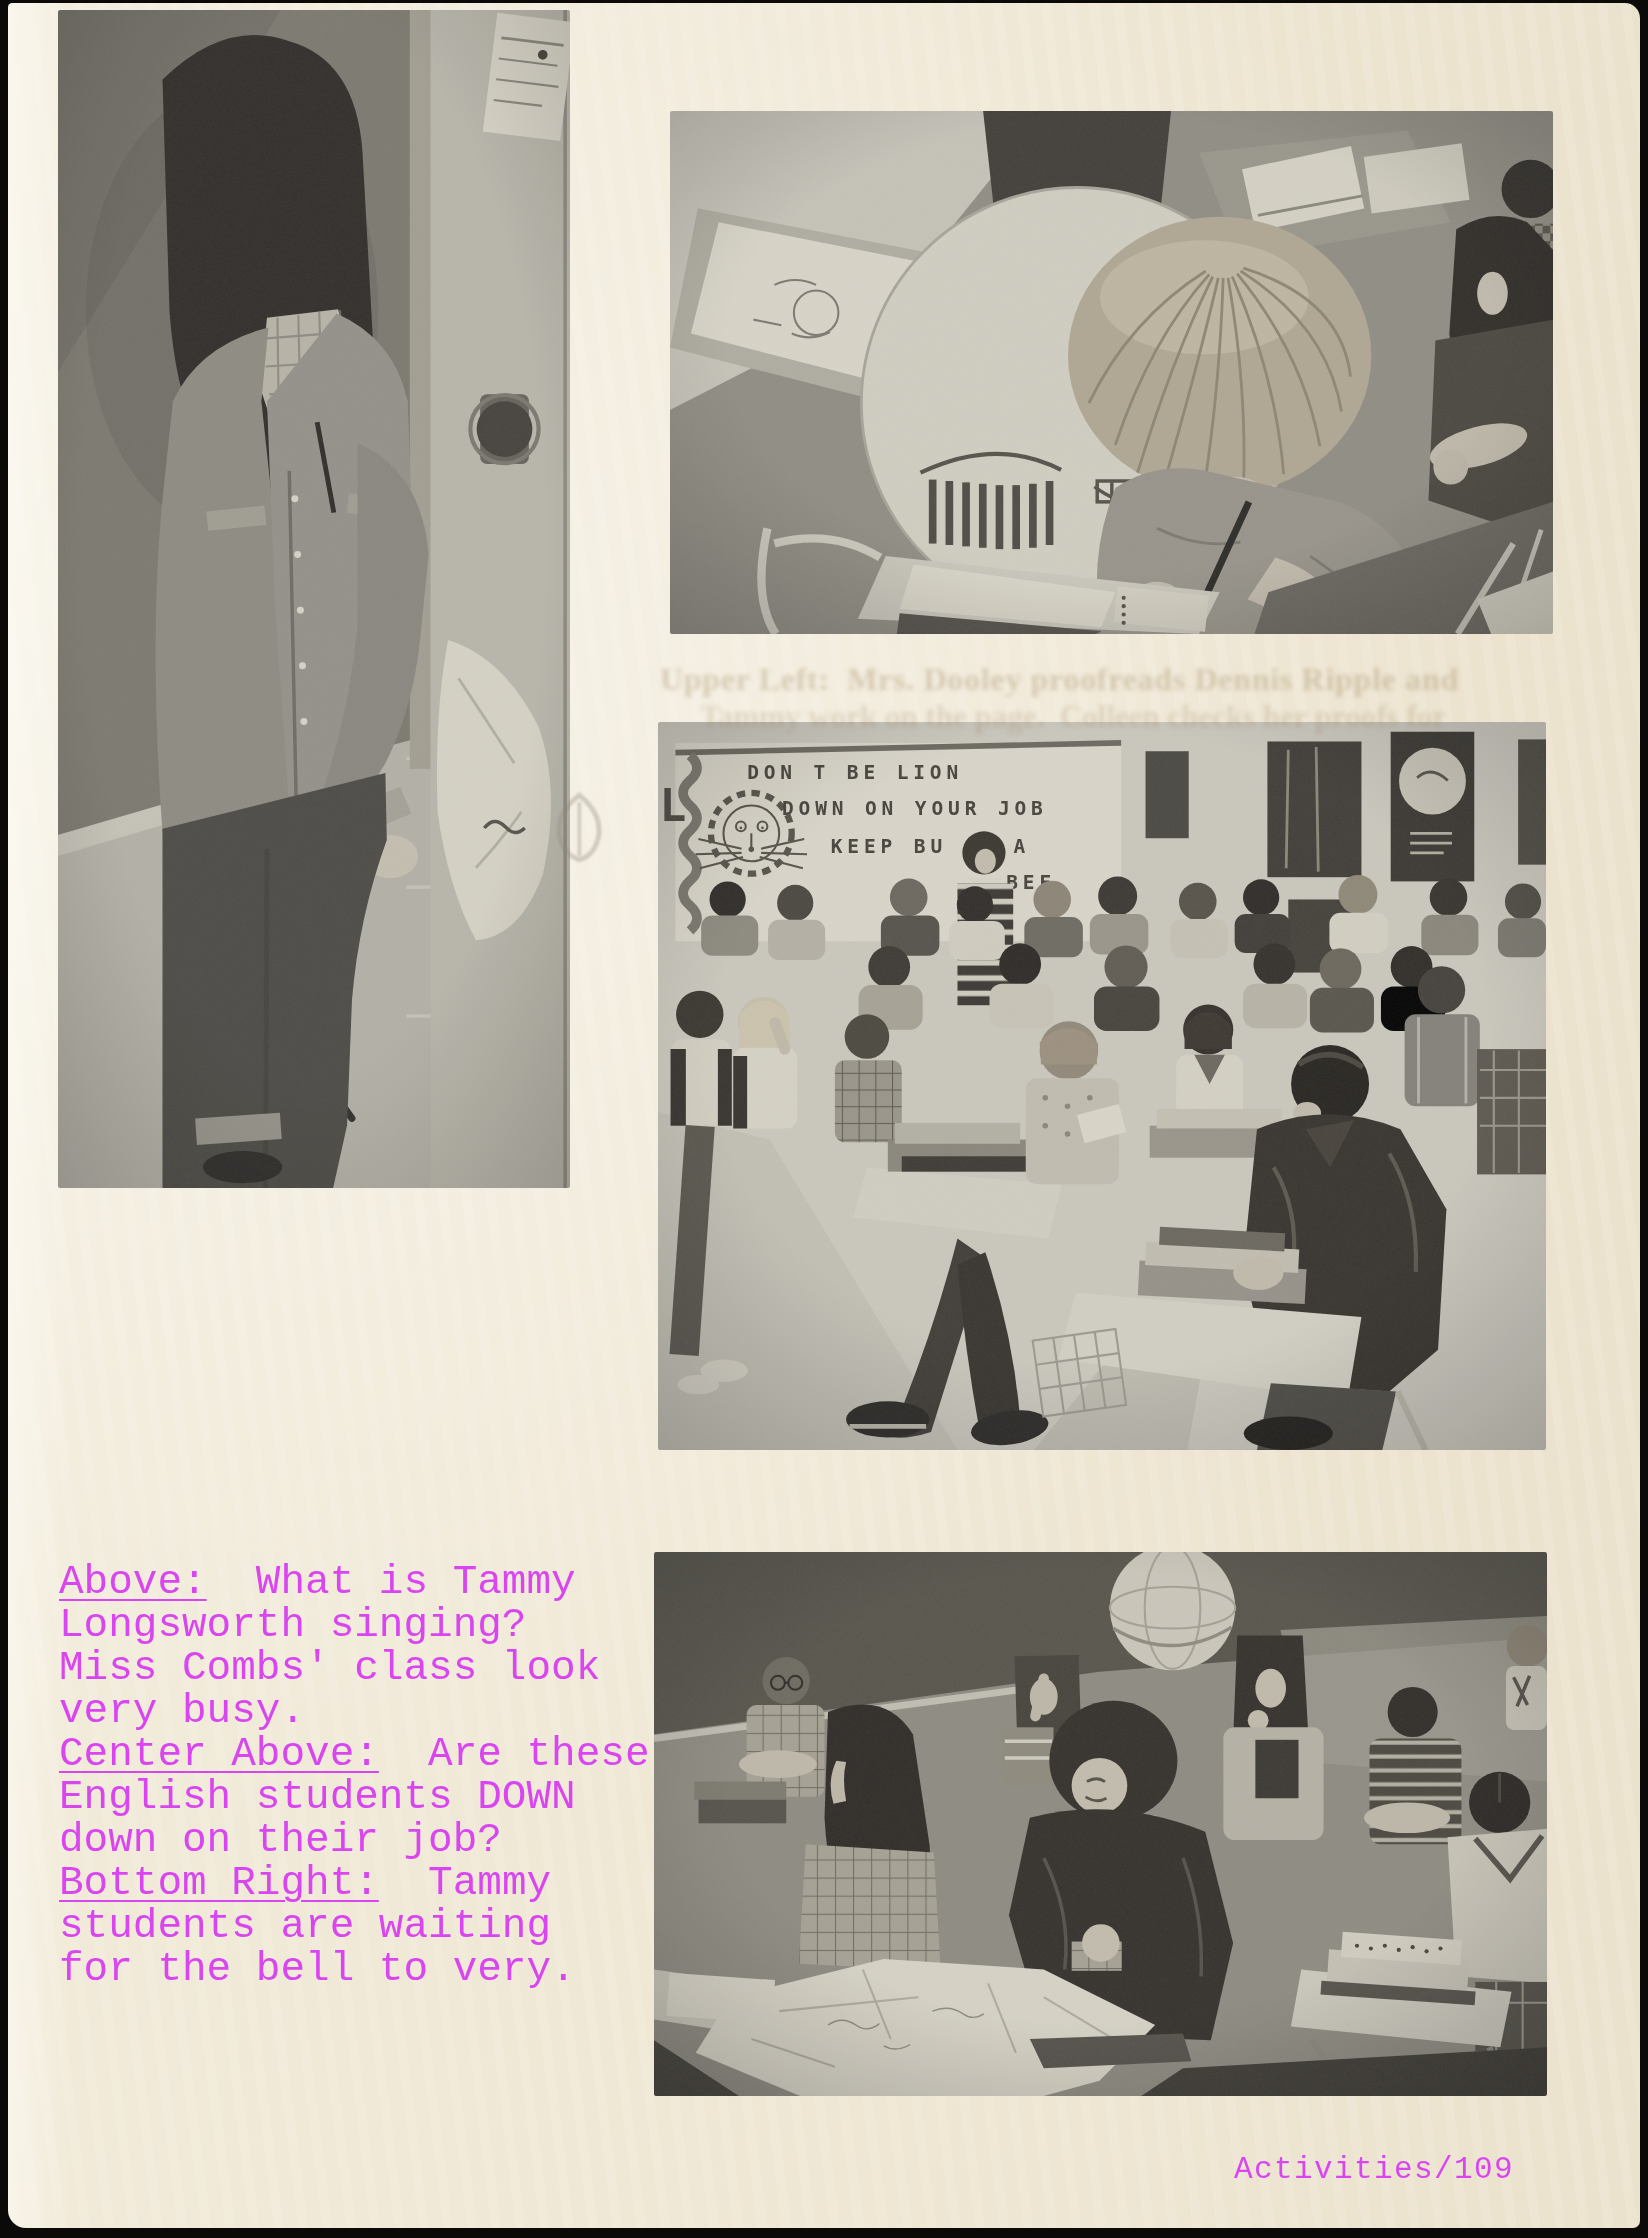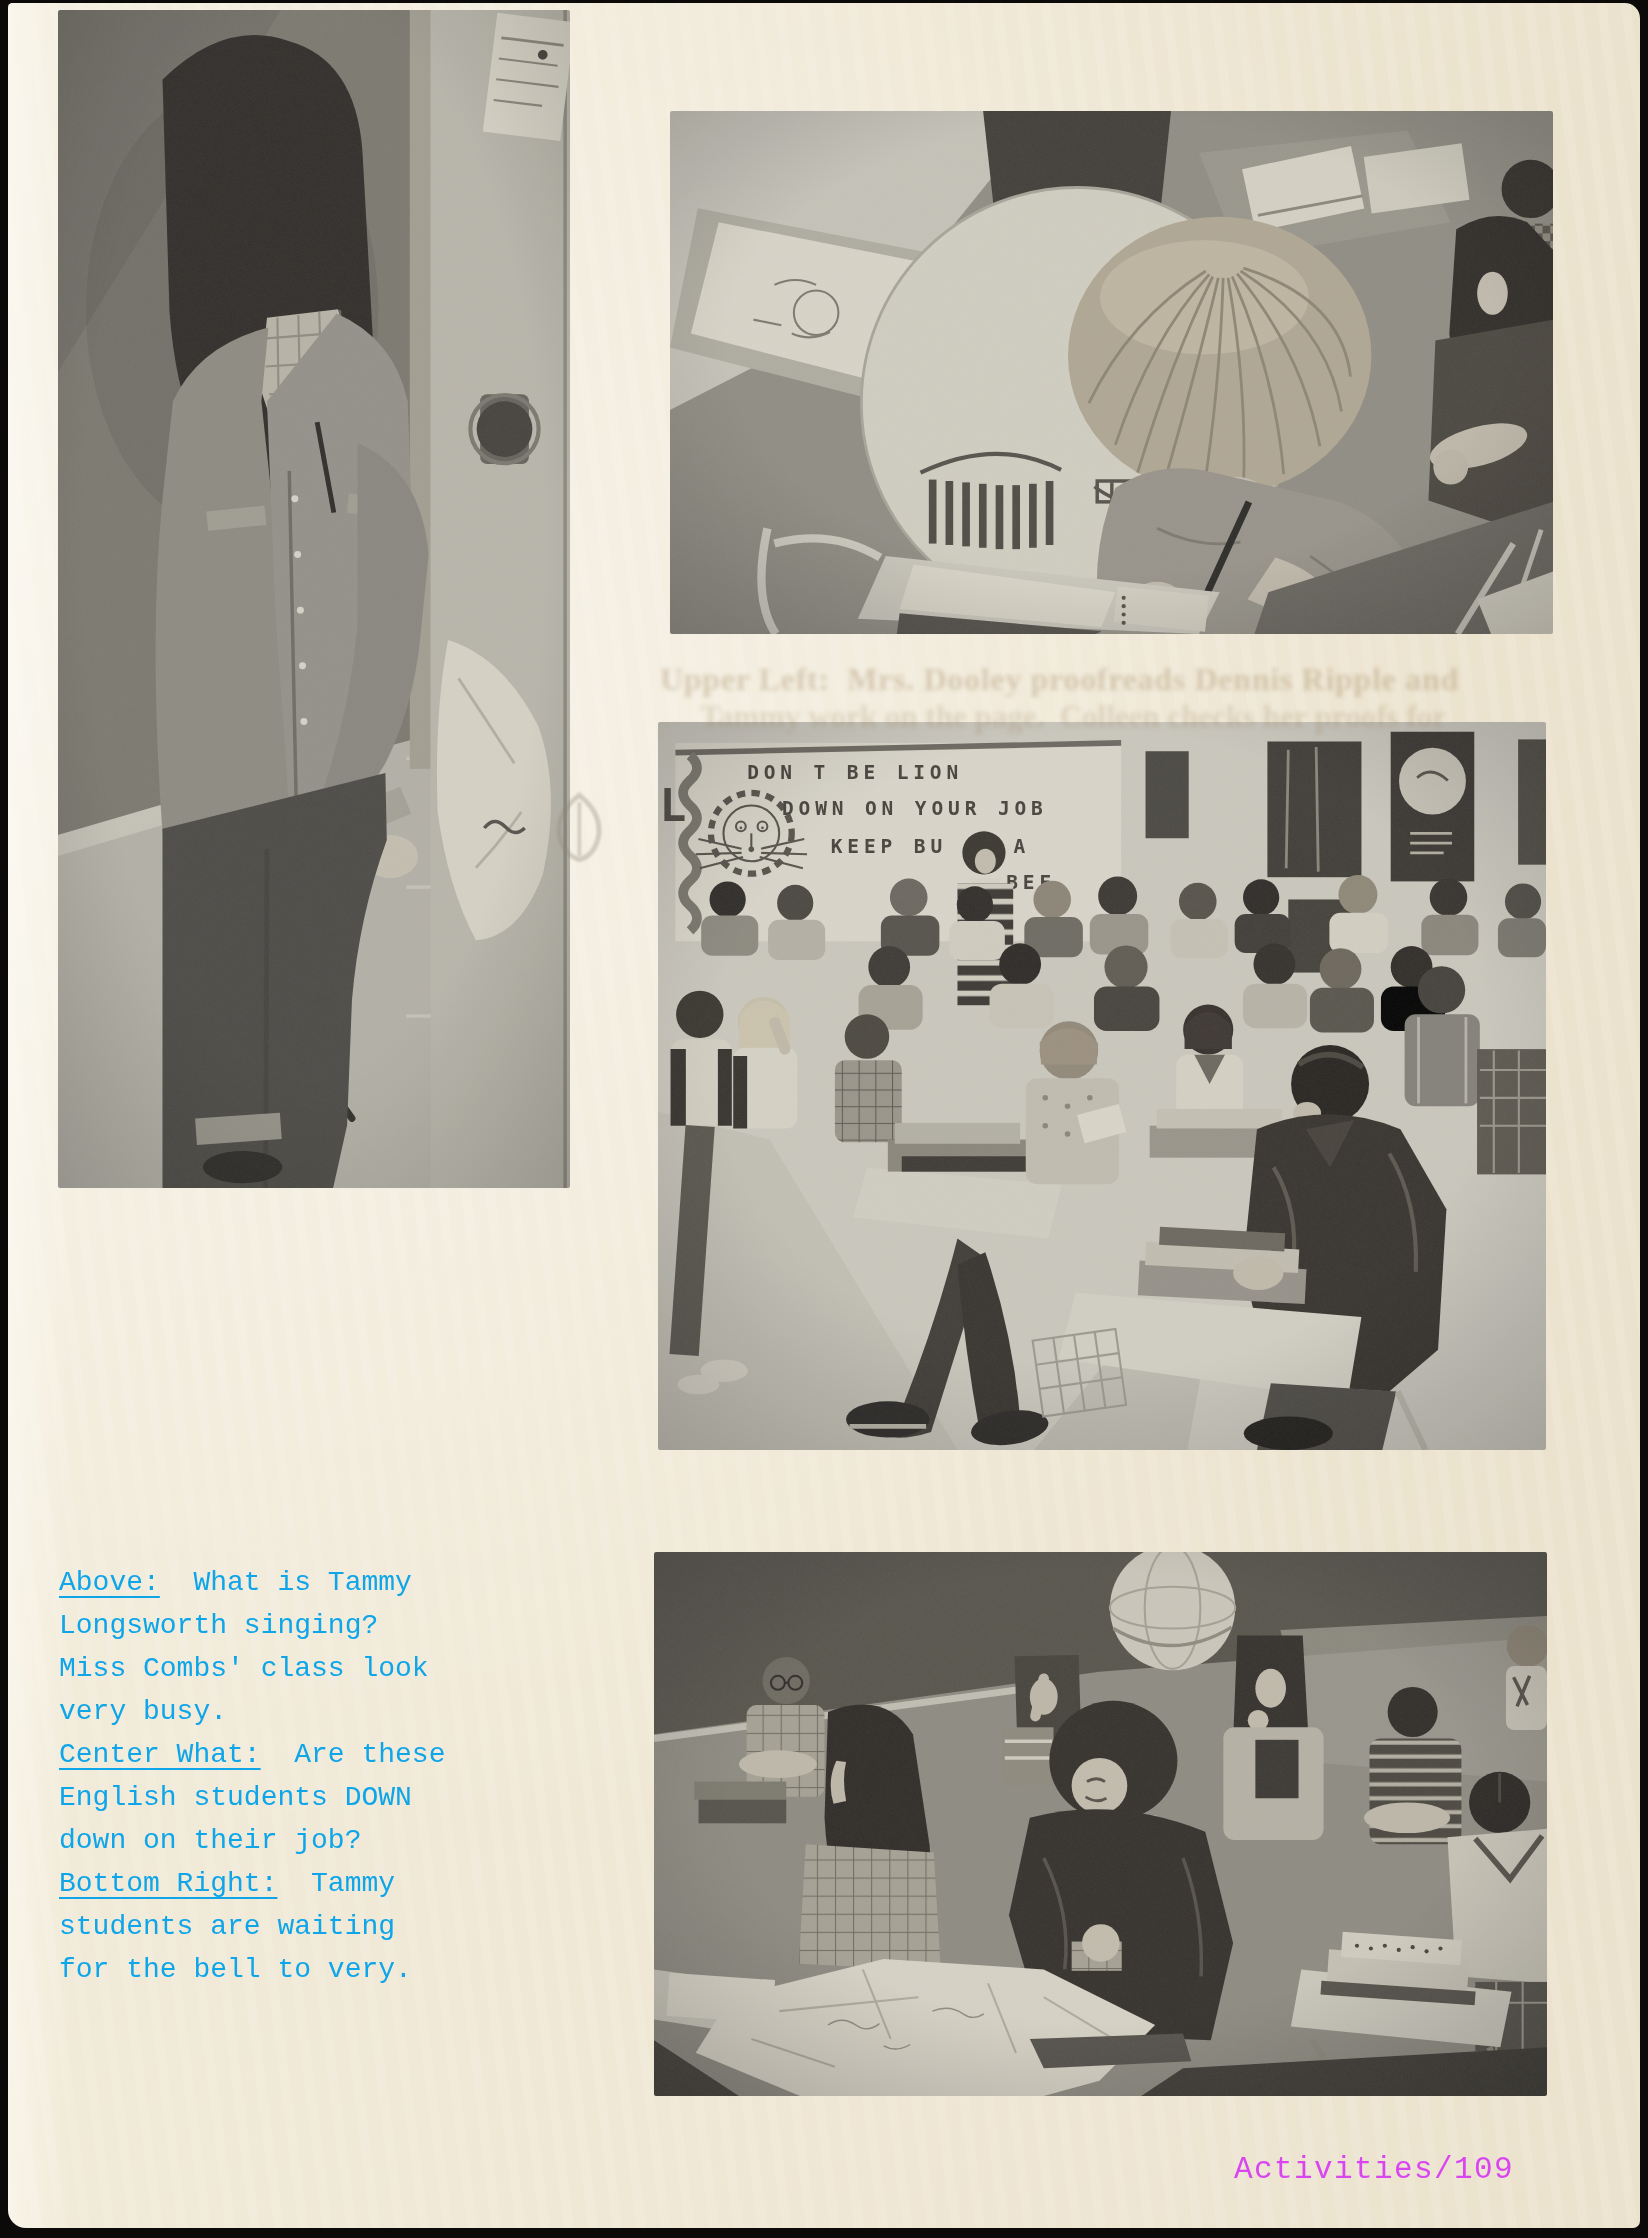--- a/index.html
+++ b/index.html
@@ -6,22 +6,22 @@
   .page{position:relative;width:1648px;height:2239px;background:#0b0a08;overflow:hidden;
         font-family:"Liberation Mono",monospace;}
   .paper{position:absolute;left:8.4px;top:2.8px;width:1632px;height:2225px;
          border-radius:4.2px 15.3px 7px 18px;
          background:
            radial-gradient(120% 90% at 18% 30%, rgba(255,255,255,0.45), rgba(255,255,255,0) 60%),
            repeating-linear-gradient(83deg, rgba(255,255,255,0.10) 0 9.7px, rgba(0,0,0,0) 9.7px 24px),
            linear-gradient(90deg,#f8f4e8 0px,#f1ead8 63px,#efe7d4 55%,#ebe2cd 100%);}
   .photo{position:absolute;overflow:hidden;border-radius:2.1px;}
   .photo svg{display:block;width:100%;height:100%;filter:blur(0.3px) contrast(0.97);}
-  .caption{position:absolute;left:59px;top:1561px;width:501px;color:#0ea5e9;
-           font-size:28px;line-height:43px;}
+  .caption{position:absolute;left:59px;top:1561px;width:501px;color:#d946ef;
+           font-size:41px;line-height:43px;}
   .cap-line{white-space:pre;}
   .cap-label{text-decoration:underline;text-decoration-thickness:2.1px;text-underline-offset:6.3px;}
   .footer{position:absolute;left:0;top:2152px;width:1514px;text-align:right;
           color:#d946ef;font-size:31px;letter-spacing:1.4px;white-space:pre;}
   .ghost{position:absolute;color:rgba(148,118,74,0.30);font-family:"Liberation Serif",serif;
          font-weight:bold;filter:blur(2.1px);white-space:pre;pointer-events:none;}
   .ghost-1{left:660px;top:661px;font-size:32px;letter-spacing:0.7px;}
   .ghost-2{left:700px;top:699px;font-size:31px;color:rgba(150,122,80,0.22);}
   .leaf{position:absolute;left:553px;top:792px;opacity:0.35;filter:blur(1px);}
 </style>
@@ -639,21 +639,21 @@
       <path d="M38 4 Q70 30 66 62 Q60 92 38 97 Q14 90 9 60 Q6 28 38 4 Z" fill="none" stroke="#8d887a" stroke-width="7"></path>
       <line x1="38" y1="14" x2="38" y2="92" stroke="#8d887a" stroke-width="5"></line>
     </svg>
   </div>
 
   <div class="caption">
     <div class="cap-line"><span class="cap-label">Above:</span><span>  What is Tammy</span></div>
     <div class="cap-line"><span class="cap-label"></span><span>Longsworth singing?</span></div>
     <div class="cap-line"><span class="cap-label"></span><span>Miss Combs' class look</span></div>
     <div class="cap-line"><span class="cap-label"></span><span>very busy.</span></div>
-    <div class="cap-line"><span class="cap-label">Center What:</span><span>  Are these</span></div>
+    <div class="cap-line"><span class="cap-label">Center Above:</span><span>  Are these</span></div>
     <div class="cap-line"><span class="cap-label"></span><span>English students DOWN</span></div>
     <div class="cap-line"><span class="cap-label"></span><span>down on their job?</span></div>
     <div class="cap-line"><span class="cap-label">Bottom Right:</span><span>  Tammy</span></div>
     <div class="cap-line"><span class="cap-label"></span><span>students are waiting</span></div>
     <div class="cap-line"><span class="cap-label"></span><span>for the bell to very.</span></div>
   </div>
 
   <div class="footer">Activities/109</div>
 </div>
 

